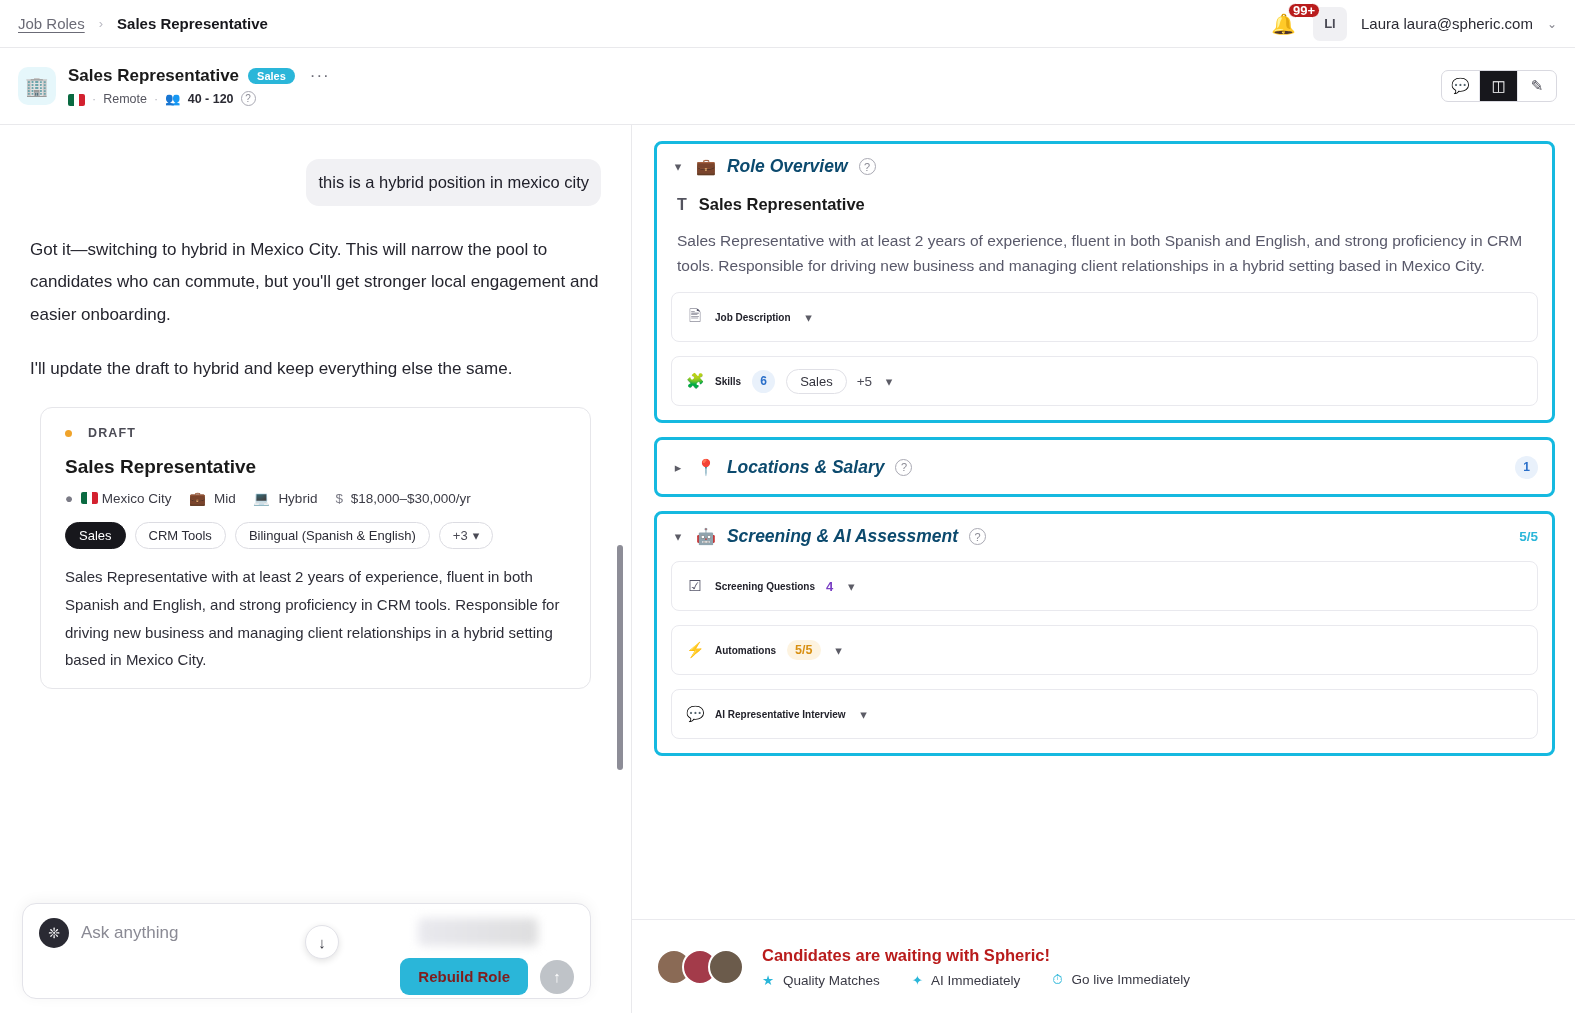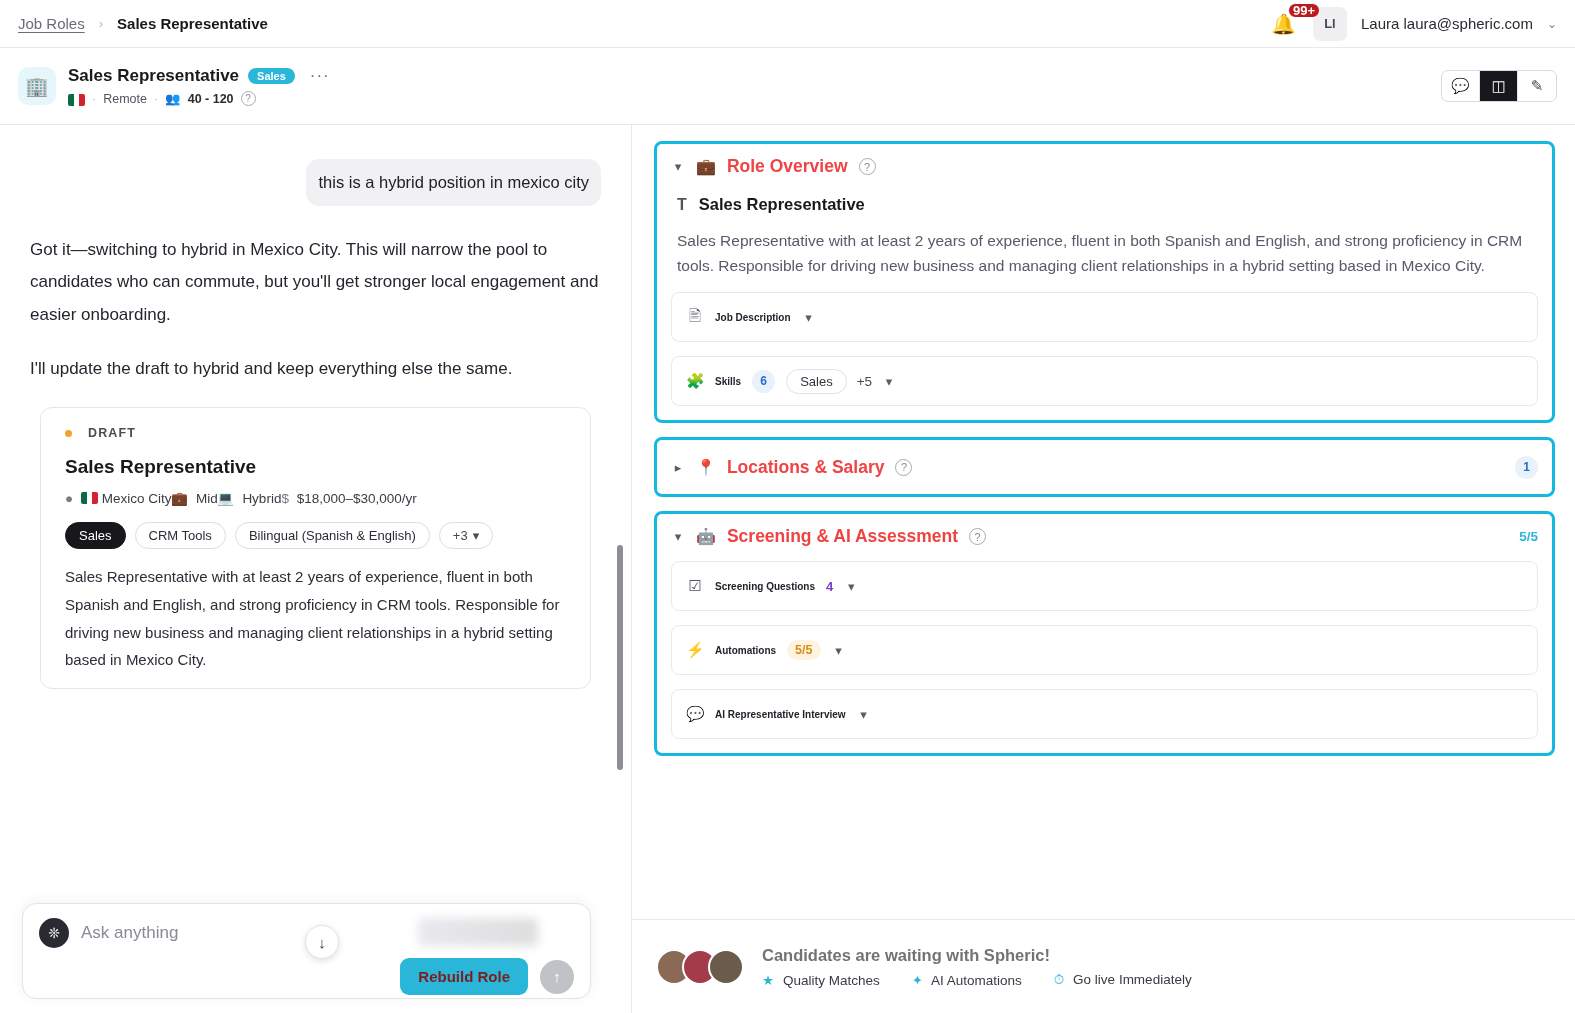--- a/index.html
+++ b/index.html
@@ -109,21 +109,21 @@
     margin: 18px 10px 0 10px; border:1px solid #e6e6ea; border-radius: 12px;
     padding: 0 0 14px 0; background:#fff;
   }
   .draft-head {
     display:flex; align-items:center; gap:16px; padding: 18px 24px 6px 24px;
     font-size: 12.5px; font-weight:700; letter-spacing: .09em; color:#4c4c56;
   }
   .amber-dot { width:7px;height:7px;border-radius:50%;background:#f0a32a;display:inline-block;}
   .draft-title { padding: 10px 24px 0 24px; font-size: 19px; font-weight:700; }
   .draft-meta {
-    display:flex; align-items:center; gap:0; padding: 12px 24px 0 24px;
+    display:flex; align-items:center; gap:18px; padding: 12px 24px 0 24px;
     font-size: 13.5px; color:#3c3c46; flex-wrap: wrap;
   }
   .draft-meta span.i { color:#7b7b86; margin-right:4px; }
   .chips { display:flex; align-items:center; gap:9px; padding: 16px 24px 0 24px; flex-wrap: wrap;}
   .chip {
     border:1px solid #dcdce2; border-radius: 15px; padding: 5px 13px;
     font-size: 13px; color:#2c2c36; background:#fff;
   }
   .chip.dark { background:#17171c; color:#fff; border-color:#17171c; }
   .chip.more { display:flex; align-items:center; gap:5px; color:#4a4a55;}
@@ -173,21 +173,21 @@
   
   .rpanel { padding: 16px 20px 0 22px; }
   .hl {
     border: 3px solid #15b9e0; border-radius: 8px; margin-bottom: 14px;
     background:#fff;
   }
   .sec-inner { padding: 12px 14px 14px 14px; }
   .sec-head { display:flex; align-items:center; gap: 11px; }
   .chev { color:#5c5c66; font-size: 13px; width: 14px; text-align:center; cursor:pointer;}
   .sec-ico { font-size: 16px; color:#4f4f5a; }
-  .sec-title { font-size: 17.5px; font-weight: 700; color:#ef4444; }
+  .sec-title { font-size: 17.5px; font-weight: 700; color:#0c4a6e;font-style:italic; }
   .help {
     width: 17px;height:17px;border-radius:50%;border:1.4px solid #a9a9b3;color:#8b8b95;
     font-size: 11px; display:flex;align-items:center;justify-content:center; cursor:pointer;
   }
   .sec-right { margin-left:auto; display:flex; align-items:center; gap:10px; }
   .count-teal { color:#2ab6d9; font-size: 13.5px; font-weight:700; }
   .badge-circle {
     width: 23px;height:23px;border-radius:50%;background:#e9f1fb;color:#2a6fc9;
     font-size: 12px; font-weight:700; display:flex;align-items:center;justify-content:center;
   }
@@ -225,21 +225,21 @@
   }
   .faces { display:flex; margin-right: 18px; }
   .face {
     width: 36px;height:36px;border-radius:50%; border:2px solid #fff; margin-left:-10px;
     background:#c8a08a;
   }
   .face:first-child{margin-left:0;}
   .face.f1{background:#8a6a55;}
   .face.f2{background:#a33b4a;}
   .face.f3{background:#6b5b4b;}
-  .bb-title { font-size: 16.5px; font-weight:700; color:#737373; }
+  .bb-title { font-size: 16.5px; font-weight:700; color:#b91c1c; }
   .bb-sub { display:flex; align-items:center; gap: 32px; margin-top:7px; font-size: 13.5px; color:#3a3a45;}
   .bb-sub .ic { color:#2ab6d9; margin-right:5px; }
   .btn-next {
     margin-left:auto; background:#2ab6d9; color:#fff; border:none; border-radius: 9px;
     padding: 14px 24px; font-size: 16px; font-weight:700; cursor:pointer;
     display:flex; align-items:center; gap:10px;
   }
 </style>
 </head>
 <body>
@@ -451,21 +451,21 @@
       </div>
       <div>
         <div class="bb-title">Candidates are waiting with Spheric!</div>
         <div class="bb-sub">
           <span>
             <span class="ic">★</span>
             <span>Quality Matches</span>
           </span>
           <span>
             <span class="ic">✦</span>
-            <span>AI Automations</span>
+            <span>AI Immediately</span>
           </span>
           <span>
             <span class="ic">⏱</span>
             <span>Go live Immediately</span>
           </span>
         </div>
       </div>
     </div>
   </div>
 </div>

